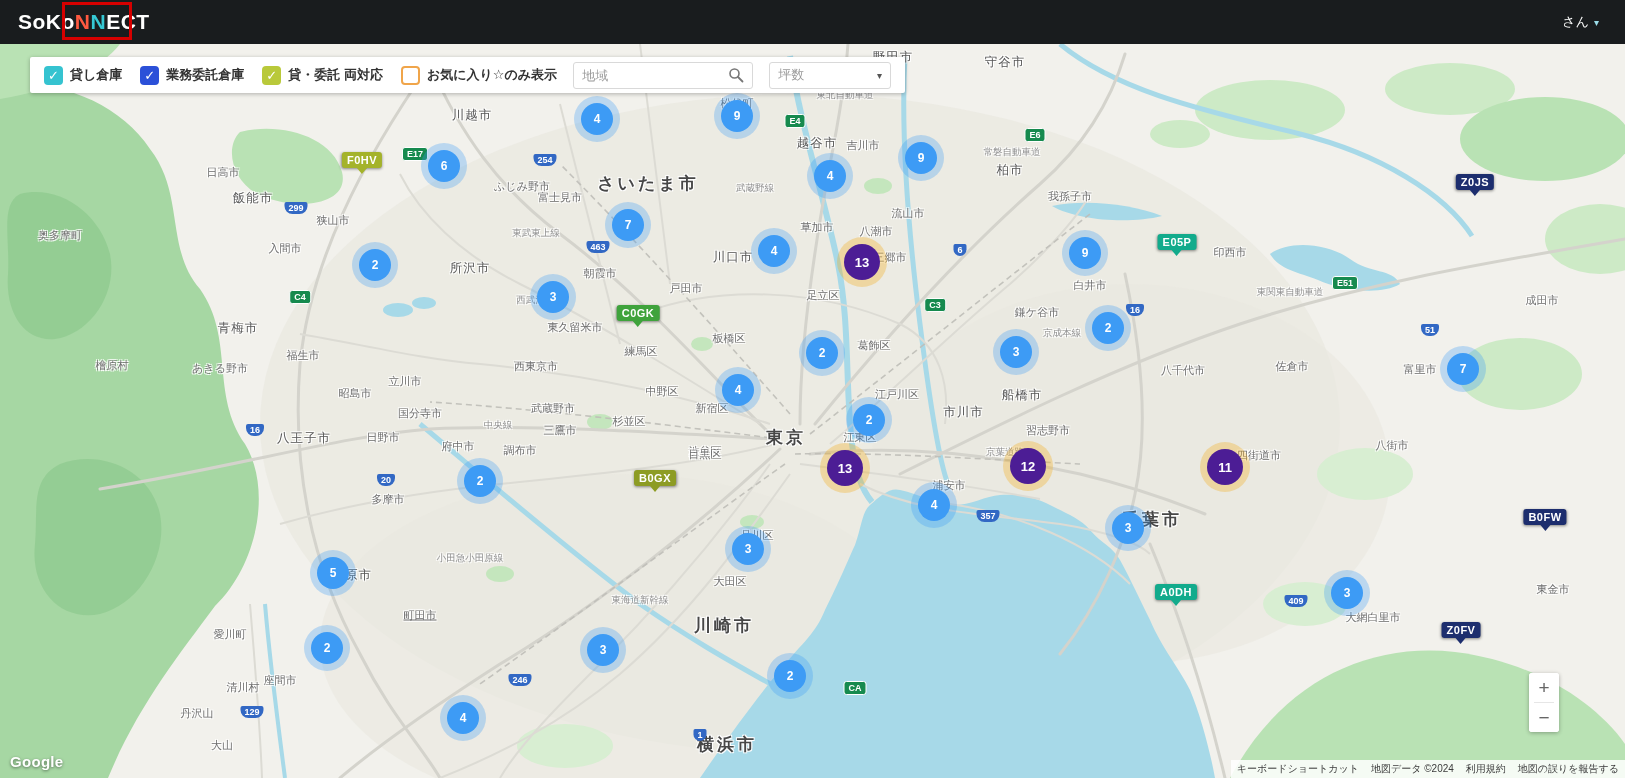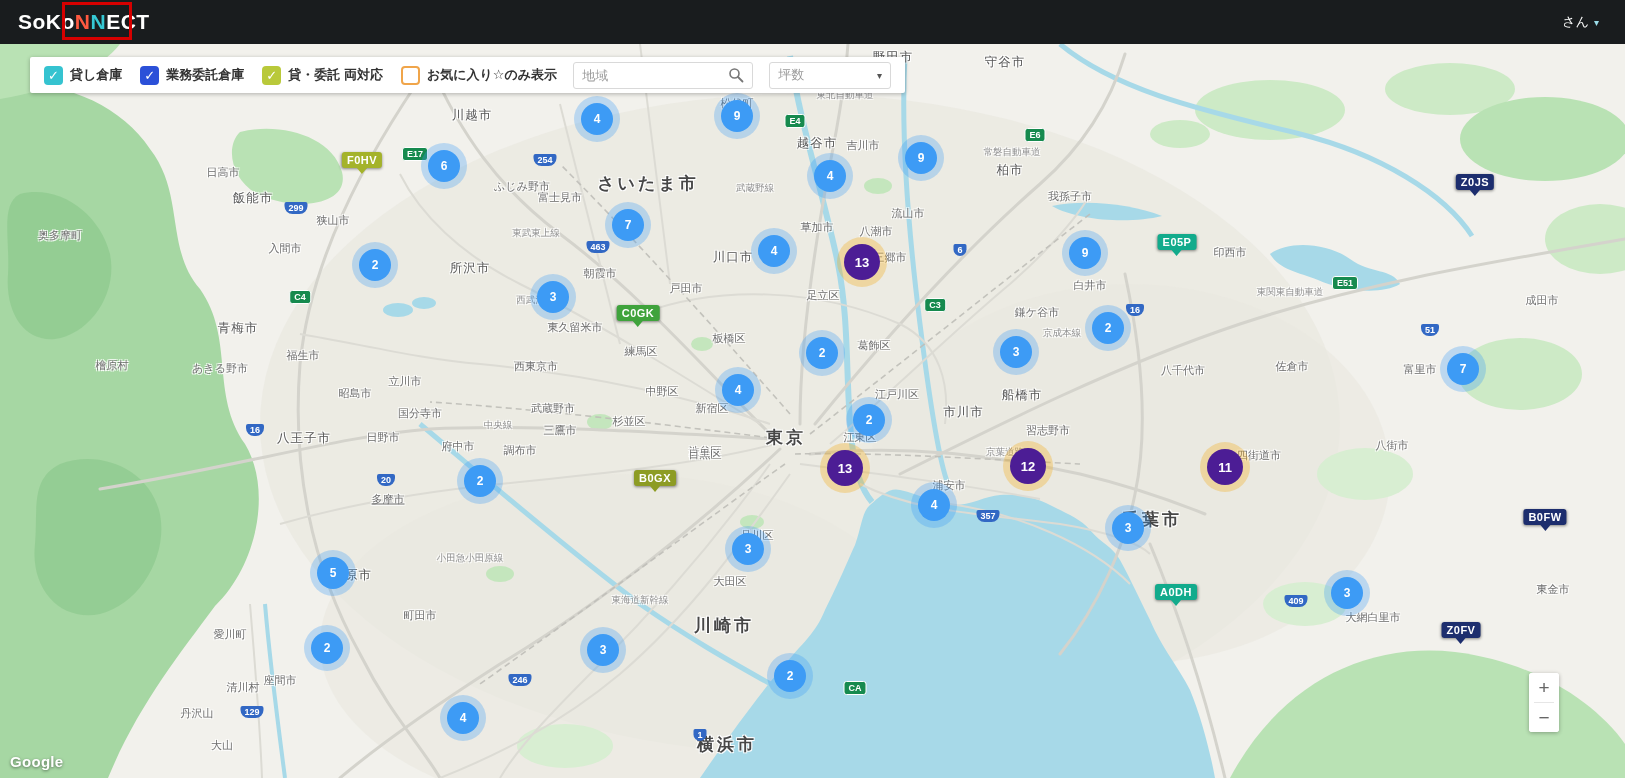--- a/index.html
+++ b/index.html
@@ -199,22 +199,22 @@
       <div class="maplabel sm" style="left: 705px; top: 407px;">渋谷区</div>
       <div class="maplabel sm" style="left: 705px; top: 410px;">目黒区</div>
       <div class="maplabel sm" style="left: 757px; top: 491px;">品川区</div>
       <div class="maplabel sm" style="left: 730px; top: 537px;">大田区</div>
       <div class="maplabel sm" style="left: 897px; top: 350px;">江戸川区</div>
       <div class="maplabel sm" style="left: 860px; top: 393px;">江東区</div>
       <div class="maplabel sm" style="left: 405px; top: 337px;">立川市</div>
       <div class="maplabel sm" style="left: 420px; top: 369px;">国分寺市</div>
       <div class="maplabel sm" style="left: 355px; top: 349px;">昭島市</div>
       <div class="maplabel sm" style="left: 383px; top: 393px;">日野市</div>
-      <div class="maplabel sm" style="left: 388px; top: 455px; text-decoration: underline;">多摩市</div>
-      <div class="maplabel sm" style="left: 420px; top: 571px;">町田市</div>
+      <div class="maplabel sm" style="left: 388px; top: 455px;">多摩市</div>
+      <div class="maplabel sm" style="left: 420px; top: 571px; text-decoration: underline;">町田市</div>
       <div class="maplabel sm" style="left: 458px; top: 402px;">府中市</div>
       <div class="maplabel sm" style="left: 520px; top: 406px; font-family: Liberation Mono, monospace;">調布市</div>
       <div class="maplabel sm" style="left: 560px; top: 386px;">三鷹市</div>
       <div class="maplabel sm" style="left: 553px; top: 364px;">武蔵野市</div>
       <div class="maplabel sm" style="left: 536px; top: 322px;">西東京市</div>
       <div class="maplabel sm" style="left: 575px; top: 283px;">東久留米市</div>
       <div class="maplabel sm" style="left: 600px; top: 229px;">朝霞市</div>
       <div class="maplabel sm" style="left: 560px; top: 153px;">富士見市</div>
       <div class="maplabel sm" style="left: 522px; top: 142px;">ふじみ野市</div>
       <div class="maplabel sm" style="left: 303px; top: 311px;">福生市</div>
@@ -301,20 +301,26 @@
       <div class="pin" style="left: 638px; top: 269px; --c: #3fa33c;">C0GK</div>
       <div class="pin" style="left: 655px; top: 434px; --c: #8d9c24;">B0GX</div>
       <div class="pin" style="left: 1177px; top: 198px; --c: #12ab8c;">E05P</div>
       <div class="pin" style="left: 1176px; top: 548px; --c: #12ab8c;">A0DH</div>
       <div class="pin" style="left: 1461px; top: 586px; --c: #1d2e6e;">Z0FV</div>
       <div class="pin" style="left: 1545px; top: 473px; --c: #1d2e6e;">B0FW</div>
       <div class="pin" style="left: 1475px; top: 138px; --c: #1d2e6e;">Z0JS</div>
     </div>
 
   <div class="google-logo">Google</div>
+  <div class="attribution" id="attrib">
+      <span class="attr-item">キーボードショートカット</span>
+      <span class="attr-item">地図データ ©2024</span>
+      <span class="attr-item">利用規約</span>
+      <span class="attr-item">地図の誤りを報告する</span>
+    </div>
   <div class="zoomctl">
     <button class="zoom-btn">+</button>
     <div class="zoom-div"></div>
     <button class="zoom-btn">−</button>
   </div>
 </div>
 
 <div class="filterbar">
   <div class="filters" id="filters">
       <label class="chk">

